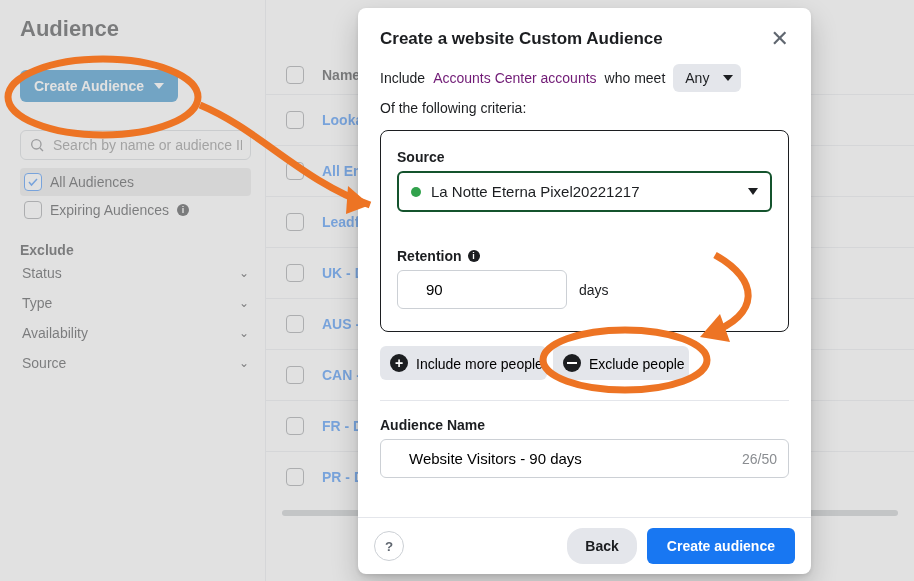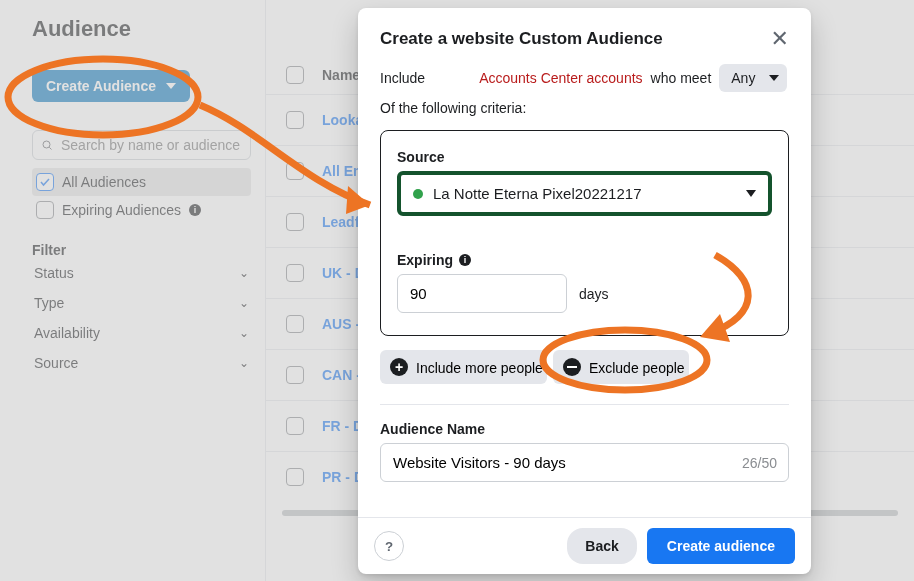--- a/index.html
+++ b/index.html
@@ -14,21 +14,21 @@
     position: relative;
   }
   
   .page {
     display: flex;
     height: 581px;
     opacity: 1;
   }
   .left-col {
     width: 265px;
-    padding: 16px 14px 0 32px;
+    padding: 16px 14px 0 20px;
   }
   .page-title {
     font-size: 22px;
     font-weight: 700;
     margin-bottom: 28px;
   }
   .create-audience-btn {
     background: #0a78be;
     color: #fff;
     font-weight: 600;
@@ -170,60 +170,60 @@
     overflow-y: auto;
     padding: 0 22px 0 22px;
     position: relative;
   }
   .include-line {
     margin-top: 2px;
     display: flex; align-items: center; gap: 8px;
     flex-wrap: wrap;
     font-size: 14px;
   }
-  .link { color: #b91c1c; margin-left: 46px; }
+  .link { color: #701a75; }
   .any-chip {
     background: #e4e6eb;
     border-radius: 6px;
     padding: 6px 8px 6px 12px;
     display: inline-flex;
     align-items: center;
     gap: 14px;
     font-weight: 500;
   }
   .any-chip .tri2 {
     width: 0;height:0;border-left:5px solid transparent;border-right:5px solid transparent;border-top:6px solid #1c1e21;
   }
   .criteria-box {
     border: 1px solid #1c1e21;
     border-radius: 8px;
     margin-top: 14px;
     padding: 18px 16px 22px 16px;
   }
   .label { font-weight: 600; font-size: 14px; margin-bottom: 6px; display: flex; align-items: center; gap: 6px;}
   .select-field {
-    border: 4px solid #14532d;
+    border: 2px solid #14532d;
     border-radius: 6px;
     padding: 10px 12px;
     display: flex;
     align-items: center;
     justify-content: space-between;
     font-size: 15px;
     gap: 8px;
   }
   .select-field .left { display: flex; align-items:center; gap: 10px; }
   .green-dot { width: 10px; height: 10px; background: #31a24c; border-radius: 50%; }
   .select-tri {
     width: 0;height:0;border-left:5px solid transparent;border-right:5px solid transparent;border-top:7px solid #1c1e21;
   }
   .retention-row { display:flex; align-items:center; gap: 12px;}
   .text-input {
     border: 1px solid #ccd0d5;
     border-radius: 6px;
-    padding: 10px 12px;
+    padding: 10px 28px;
     font-size: 15px;
     outline: none;
     font-family: inherit;
   }
   .pill-row {
     margin-top: 14px;
     display: flex;
     gap: 6px;
   }
   .pill {
@@ -311,21 +311,21 @@
         </span>
         <span>All Audiences</span>
       </div>
       <div class="aud-filter-row">
         <span class="chk"></span>
         <span>Expiring Audiences</span>
         <span class="info-dot">i</span>
       </div>
     </div>
 
-    <div class="filter-heading">Filter</div>
+    <div class="filter-heading">Exclude</div>
     <div class="filter-item">
       <span>Status</span>
         <span class="chev">⌄</span>
     </div>
     <div class="filter-item">
       <span>Type</span>
         <span class="chev">⌄</span>
     </div>
     <div class="filter-item">
       <span>Availability</span>
@@ -407,21 +407,21 @@
           <span class="green-dot"></span>
           <span>La Notte Eterna Pixel20221217</span>
         </span>
         <span class="select-tri"></span>
       </div>
 
       <div style="height:18px"></div>
 
       <div style="height:18px"></div>
       <div class="label">
-        <span>Expiring</span>
+        <span>Retention</span>
         <span class="info-dot">i</span>
       </div>
       <div class="retention-row">
         <input class="text-input" style="width: 170px;" value="90">
         <span>days</span>
       </div>
     </div>
 
     <div class="pill-row">
       <button class="pill">

